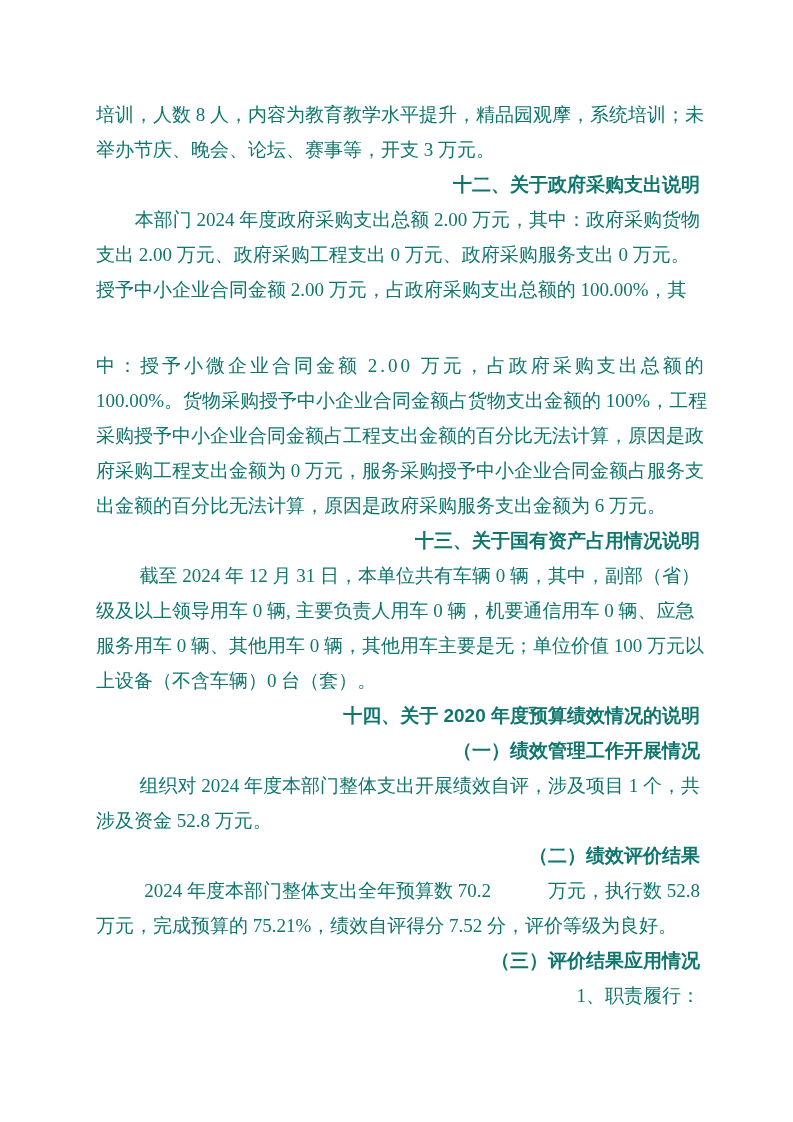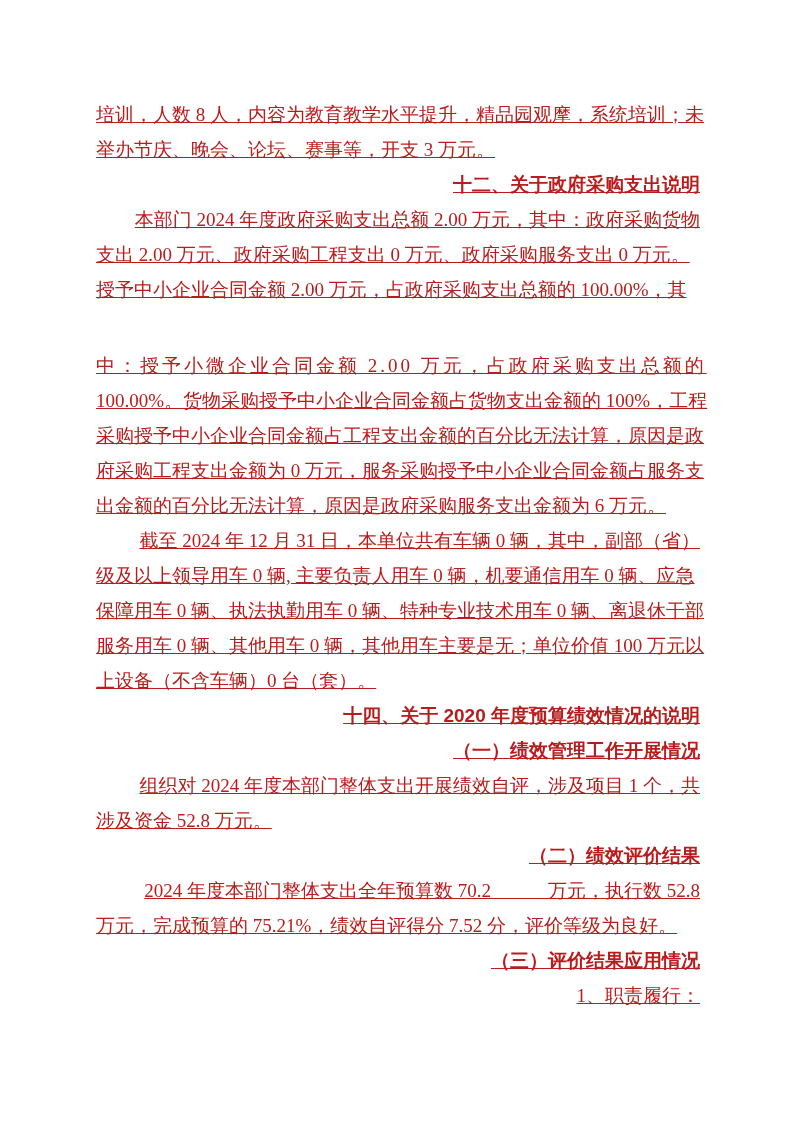--- a/index.html
+++ b/index.html
@@ -18,25 +18,24 @@
   .doc-body {
     position: absolute;
     top: 97px;
     left: 96px;
     width: 604px;
   }
   .line {
     height: 35px;
     line-height: 35px;
     font-size: 19px;
-    color: #b91c1c;
+    color: #0f766e;
     white-space: nowrap;
     font-family: "Liberation Serif", "DejaVu Serif", serif;
     font-weight: 400;
-    text-decoration: underline;
   }
   .line.body-first {
     padding-left: 38px;
     text-align: right;
   }
   .line.heading,
   .line.subheading {
     padding-left: 38px;
     font-family: "Liberation Sans", "DejaVu Sans", sans-serif;
     font-weight: 700;
@@ -56,23 +55,23 @@
       <div class="line body">举办节庆、晚会、论坛、赛事等，开支 3 万元。</div>
       <div class="line heading">十二、关于政府采购支出说明</div>
       <div class="line body-first">本部门 2024 年度政府采购支出总额 2.00 万元，其中：政府采购货物</div>
       <div class="line body">支出 2.00 万元、政府采购工程支出 0 万元、政府采购服务支出 0 万元。</div>
       <div class="line body">授予中小企业合同金额 2.00 万元，占政府采购支出总额的 100.00%，其</div>
       <div class="line body spread">中：授予小微企业合同金额 2.00 万元，占政府采购支出总额的</div>
       <div class="line body">100.00%。货物采购授予中小企业合同金额占货物支出金额的 100%，工程</div>
       <div class="line body">采购授予中小企业合同金额占工程支出金额的百分比无法计算，原因是政</div>
       <div class="line body">府采购工程支出金额为 0 万元，服务采购授予中小企业合同金额占服务支</div>
       <div class="line body">出金额的百分比无法计算，原因是政府采购服务支出金额为 6 万元。</div>
+      <div class="line heading">十三、关于国有资产占用情况说明</div>
       <div class="line body-first">截至 2024 年 12 月 31 日，本单位共有车辆 0 辆，其中，副部（省）</div>
       <div class="line body">级及以上领导用车 0 辆, 主要负责人用车 0 辆，机要通信用车 0 辆、应急</div>
-      <div class="line body">保障用车 0 辆、执法执勤用车 0 辆、特种专业技术用车 0 辆、离退休干部</div>
       <div class="line body">服务用车 0 辆、其他用车 0 辆，其他用车主要是无；单位价值 100 万元以</div>
       <div class="line body">上设备（不含车辆）0 台（套）。</div>
       <div class="line heading">十四、关于 2020 年度预算绩效情况的说明</div>
       <div class="line subheading">（一）绩效管理工作开展情况</div>
       <div class="line body-first">组织对 2024 年度本部门整体支出开展绩效自评，涉及项目 1 个，共</div>
       <div class="line body">涉及资金 52.8 万元。</div>
       <div class="line subheading">（二）绩效评价结果</div>
       <div class="line body-first">2024 年度本部门整体支出全年预算数 70.2　　　万元，执行数 52.8</div>
       <div class="line body">万元，完成预算的 75.21%，绩效自评得分 7.52 分，评价等级为良好。</div>
       <div class="line subheading">（三）评价结果应用情况</div>

